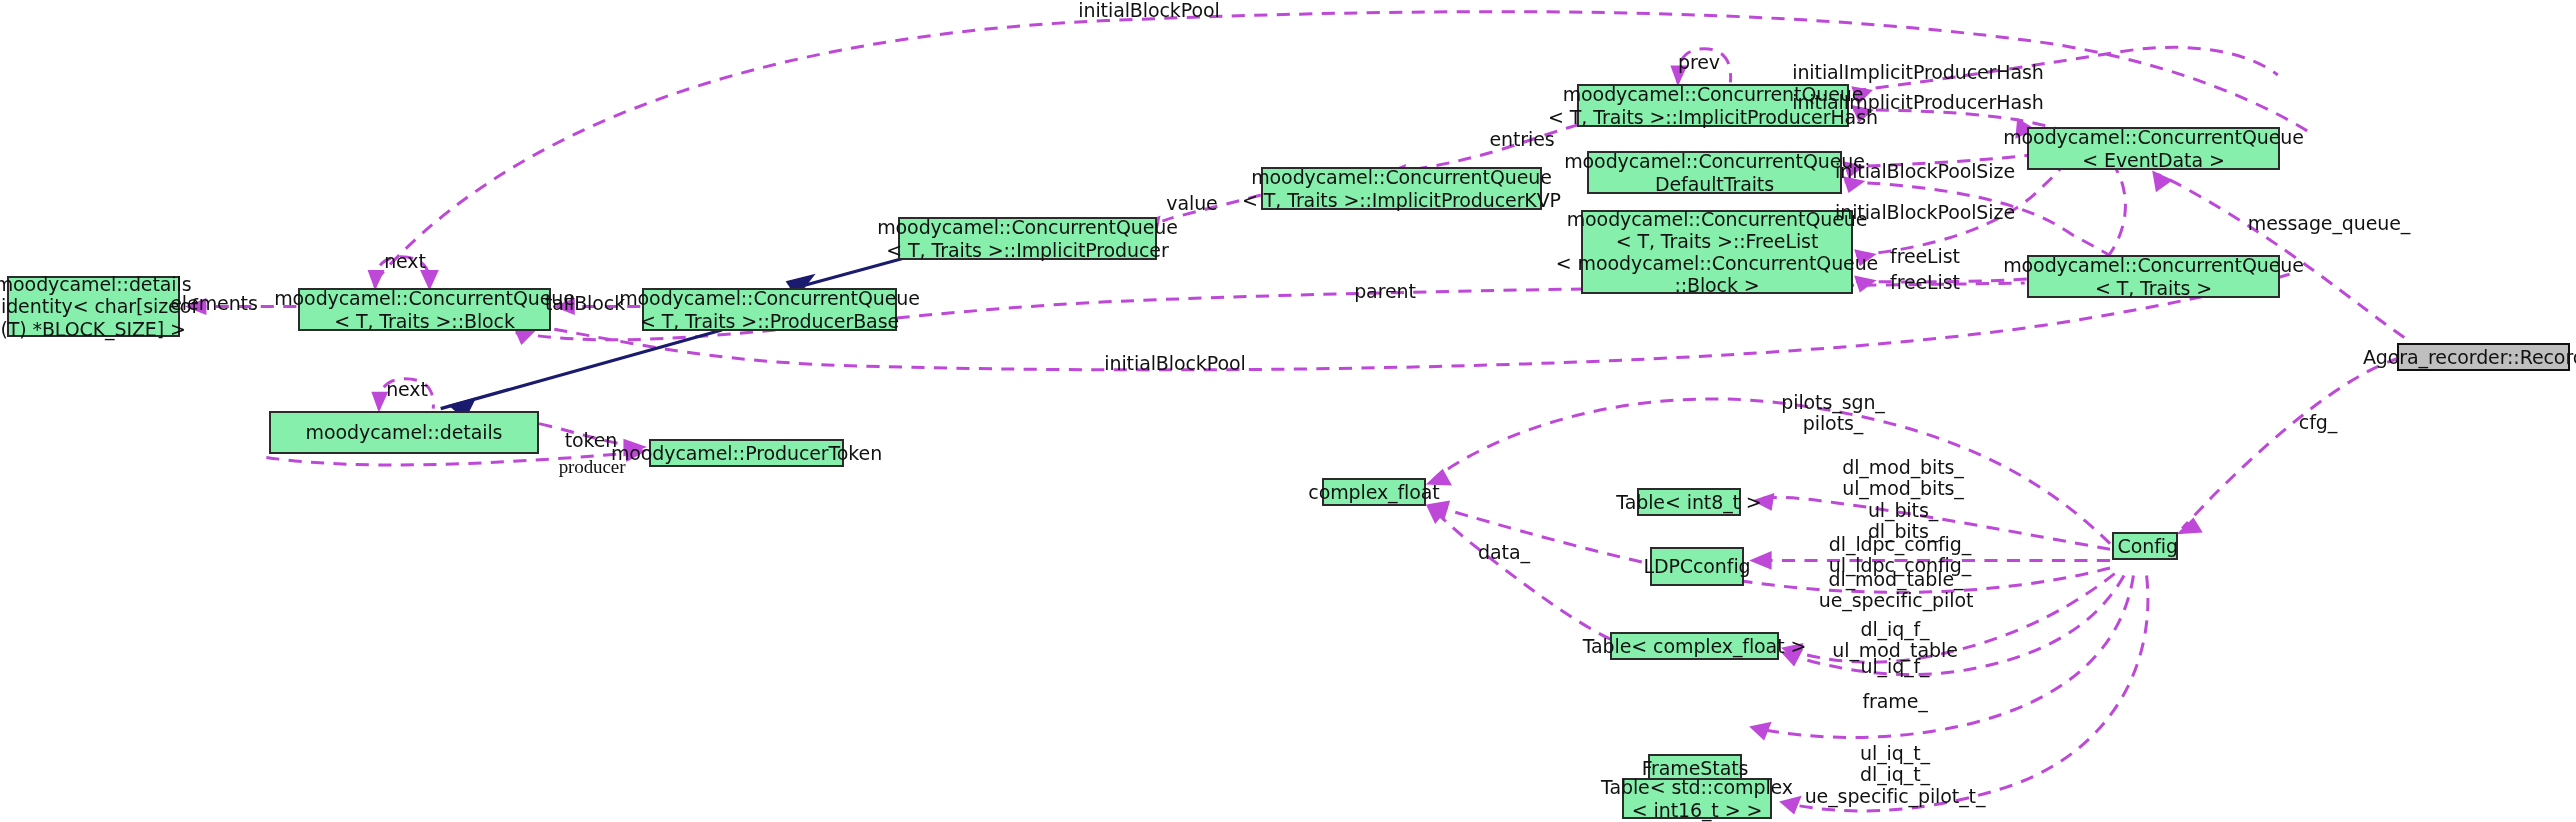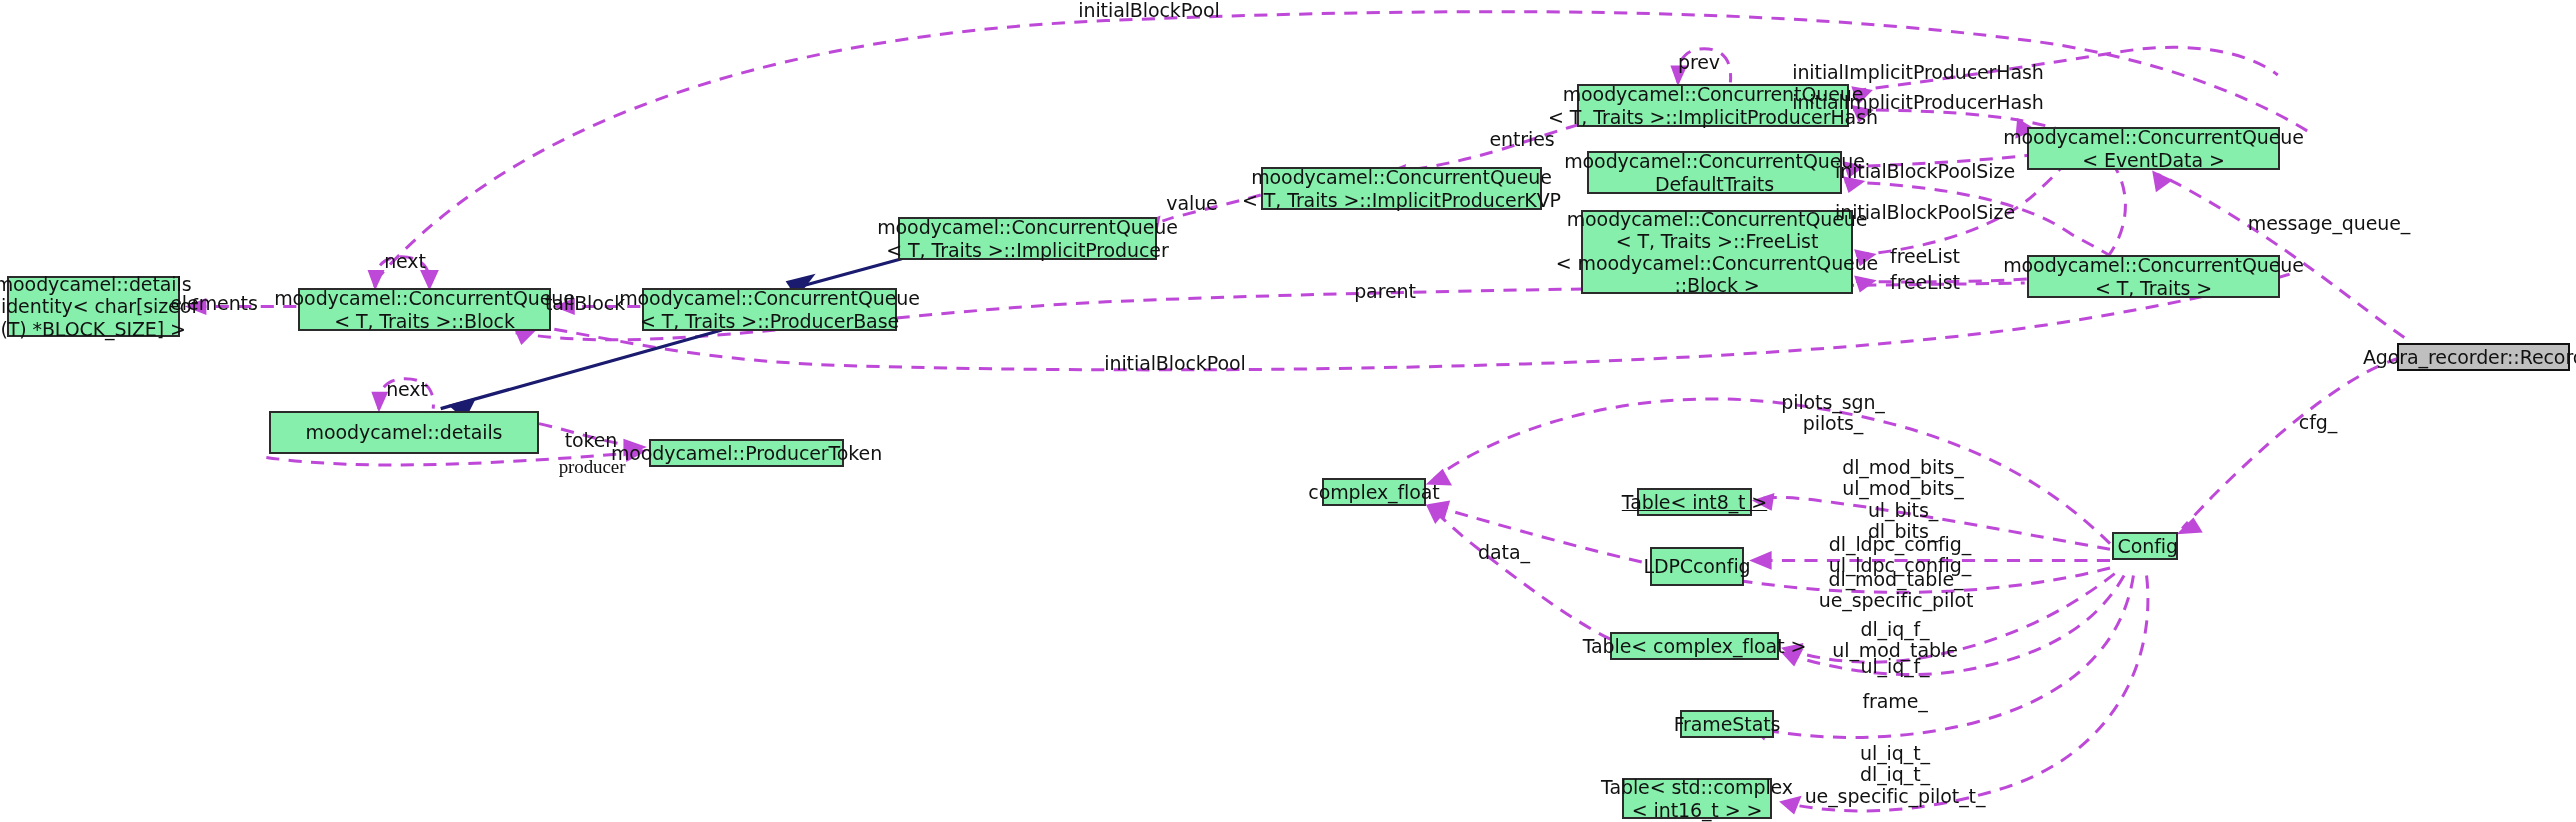--- a/index.html
+++ b/index.html
@@ -240,24 +240,24 @@
       <div class="node-box" style="left: 1261px; top: 167px; width: 281px; height: 43px;"><span class="nline">moodycamel::ConcurrentQueue</span><span class="nline">&lt; T, Traits &gt;::ImplicitProducerKVP</span></div>
       <div class="node-box" style="left: 1577px; top: 84px; width: 272px; height: 43px;"><span class="nline">moodycamel::ConcurrentQueue</span><span class="nline">&lt; T, Traits &gt;::ImplicitProducerHash</span></div>
       <div class="node-box" style="left: 1587px; top: 151px; width: 255px; height: 43px;"><span class="nline">moodycamel::ConcurrentQueue</span><span class="nline">DefaultTraits</span></div>
       <div class="node-box" style="left: 1581px; top: 210px; width: 272px; height: 84px;"><span class="nline">moodycamel::ConcurrentQueue</span><span class="nline">&lt; T, Traits &gt;::FreeList</span><span class="nline">&lt; moodycamel::ConcurrentQueue</span><span class="nline">::Block &gt;</span></div>
       <div class="node-box" style="left: 2027px; top: 127px; width: 253px; height: 43px;"><span class="nline">moodycamel::ConcurrentQueue</span><span class="nline">&lt; EventData &gt;</span></div>
       <div class="node-box" style="left: 2027px; top: 255px; width: 253px; height: 43px;"><span class="nline">moodycamel::ConcurrentQueue</span><span class="nline">&lt; T, Traits &gt;</span></div>
       <div class="node-box" style="left: 269px; top: 411px; width: 270px; height: 43px;"><span class="nline">moodycamel::details</span></div>
       <div class="node-box" style="left: 649px; top: 439px; width: 195px; height: 28px;"><span class="nline">moodycamel::ProducerToken</span></div>
       <div class="node-box highlight" style="left: 2397px; top: 343px; width: 173px; height: 28px;"><span class="nline">Agora_recorder::Recorder</span></div>
       <div class="node-box" style="left: 1322px; top: 478px; width: 104px; height: 28px;"><span class="nline">complex_float</span></div>
-      <div class="node-box" style="left: 1637px; top: 488px; width: 115px; height: 28px; text-decoration: underline;"><span class="nline">Table&lt; int8_t &gt;</span></div>
+      <div class="node-box" style="left: 1637px; top: 488px; width: 104px; height: 28px;"><span class="nline">Table&lt; int8_t &gt;</span></div>
       <div class="node-box" style="left: 1650px; top: 547px; width: 94px; height: 39px;"><span class="nline">LDPCconfig</span></div>
       <div class="node-box" style="left: 1610px; top: 632px; width: 169px; height: 28px;"><span class="nline">Table&lt; complex_float &gt;</span></div>
-      <div class="node-box" style="left: 1648px; top: 710px; width: 94px; height: 28px; margin-left: 32px;"><span class="nline">FrameStats</span></div>
+      <div class="node-box" style="left: 1648px; top: 754px; width: 94px; height: 28px;"><span class="nline">FrameStats</span></div>
       <div class="node-box" style="left: 1622px; top: 778px; width: 150px; height: 41px;"><span class="nline">Table&lt; std::complex</span><span class="nline">&lt; int16_t &gt; &gt;</span></div>
       <div class="node-box" style="left: 2112px; top: 532px; width: 66px; height: 28px; padding-left: 11px;"><span class="nline">Config</span></div>
     </div>
 
   <div id="labels-layer">
       <div class="edge-label" style="left: 1149px; top: 0px;">initialBlockPool</div>
       <div class="edge-label" style="left: 1699px; top: 52px;">prev</div>
       <div class="edge-label" style="left: 1918px; top: 62px;">initialImplicitProducerHash</div>
       <div class="edge-label" style="left: 1918px; top: 92px;">initialImplicitProducerHash</div>
       <div class="edge-label" style="left: 1522px; top: 129px;">entries</div>

